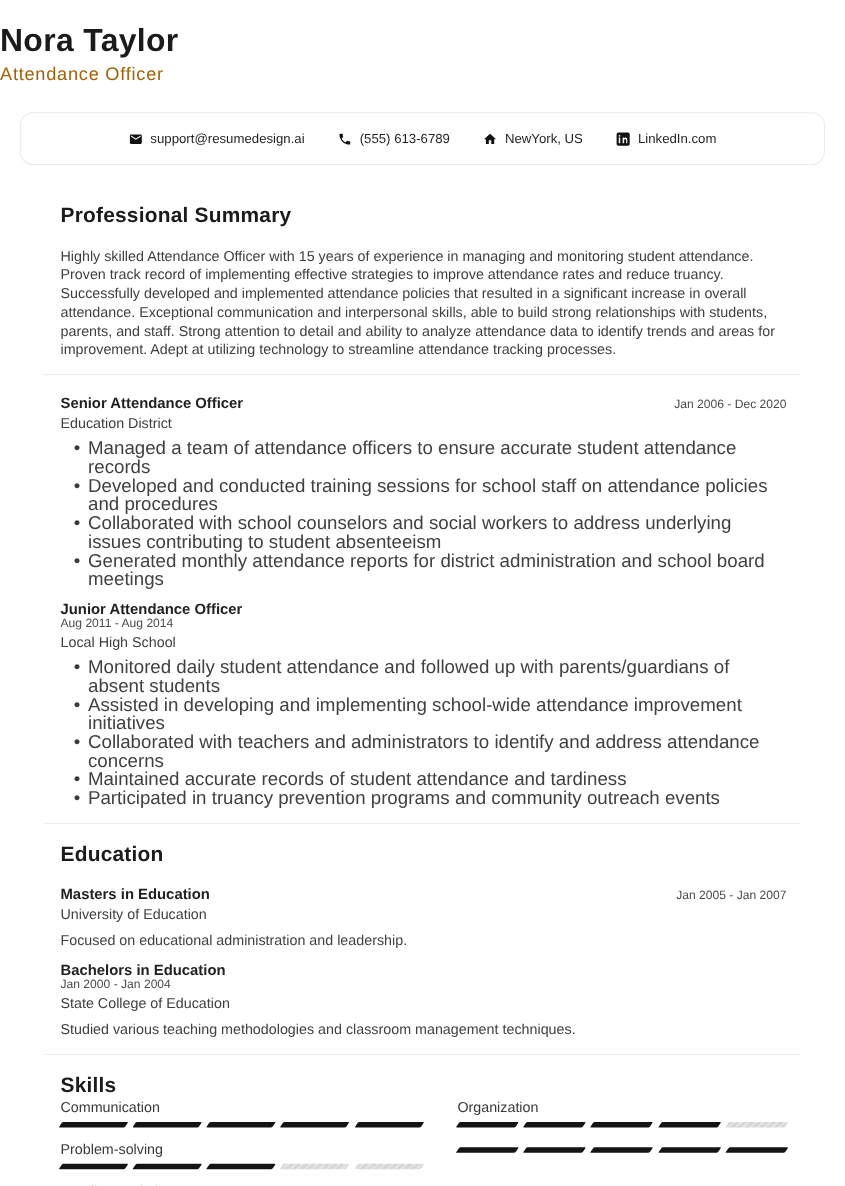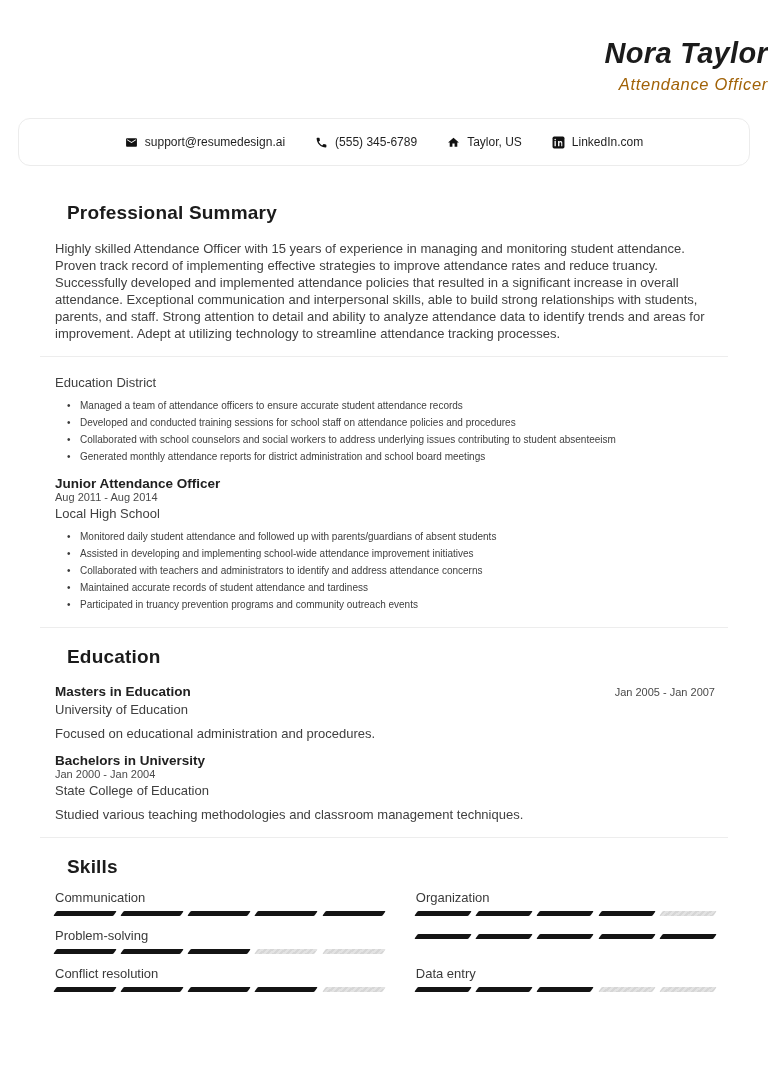--- a/index.html
+++ b/index.html
@@ -6,21 +6,21 @@
   body {
     width: 768px; height: 1078px;
     background: #ffffff;
     font-family: "Liberation Sans", "DejaVu Sans", sans-serif;
     color: #404040;
     overflow: hidden;
     position: relative;
   }
 
   
-  .header { text-align: right; padding-top: 36px; font-style: italic; }
+  .header { text-align: left; padding-top: 20px; }
   .name {
     margin: 0; font-size: 29px; font-weight: 700;
     color: #1b1b1b; line-height: 1.18; letter-spacing: 0.3px;
   }
   .subtitle {
     margin-top: 5px; font-size: 16.5px; color: #a16207; letter-spacing: 0.7px;
   }
 
   
   .contact-bar {
@@ -29,42 +29,42 @@
     display: flex; align-items: center; justify-content: center; gap: 30px;
     font-size: 12px; color: #1f1f1f; background: #ffffff;
   }
   .contact-item { display: flex; align-items: center; gap: 7px; }
   .contact-item svg { width: 13px; height: 13px; display: block; }
 
   
   main { margin: 36px 40px 0; }
   .section-inner { padding: 0 13px 0 15px; }
   .section-heading {
-    margin: 12px; font-size: 19px; font-weight: 700; color: #1b1b1b; letter-spacing: 0.2px;
+    margin: 0; font-size: 19px; font-weight: 700; color: #1b1b1b; letter-spacing: 0.2px;
   }
   .divider { border: none; border-top: 1px solid #ededed; margin: 14px 0 18px; }
 
   .summary-text {
     margin: 16px 0 0; font-size: 13px; line-height: 17px; color: #404040;
   }
 
   
   .entry-header {
     display: flex; justify-content: space-between; align-items: baseline; margin-top: 16px;
   }
   .entry + .entry .entry-header { margin-top: 11px; flex-direction: column; }
   .entry-title { font-size: 13.5px; font-weight: 700; color: #212121; }
   .entry-dates { font-size: 11px; color: #4a4a4a; white-space: nowrap; }
   .entry-sub { margin-top: 3px; font-size: 13px; color: #404040; }
   .entry-desc { margin: 8px 0 0; font-size: 13px; color: #404040; line-height: 17px; }
 
   .bullets { margin: 7px 0 0; padding: 0 0 0 12px; list-style: none; }
   .bullets li {
     position: relative; padding-left: 13px;
-    font-size: 10px; line-height: 17px; color: #404040;
+    font-size: 17px; line-height: 17px; color: #404040;
   }
   .bullets li::before { content: "\2022"; position: absolute; left: 0; top: 0; color: #3a3a3a; }
 
   
   .skills-grid {
     display: grid; grid-template-rows: repeat(3, auto);
     grid-auto-flow: column; column-gap: 32px; row-gap: 12px;
   }
   .skill-name { font-size: 13px; color: #3a3a3a; }
   .skill-bar { display: flex; gap: 7px; margin-top: 6px; }
@@ -86,27 +86,27 @@
     <span class="contact-item">
       <svg viewBox="0 0 24 24" fill="#111111">
           <path d="M20 4H4c-1.1 0-2 .9-2 2v12c0 1.1.9 2 2 2h16c1.1 0 2-.9 2-2V6c0-1.1-.9-2-2-2zm0 4l-8 5-8-5V6l8 5 8-5v2z"></path>
         </svg>
       <span>support@resumedesign.ai</span>
     </span>
     <span class="contact-item">
       <svg viewBox="0 0 24 24" fill="#111111">
           <path d="M6.62 10.79c1.44 2.83 3.76 5.14 6.59 6.59l2.2-2.21c.27-.27.67-.36 1.02-.24 1.12.37 2.33.57 3.57.57.55 0 1 .45 1 1V20c0 .55-.45 1-1 1-9.39 0-17-7.61-17-17 0-.55.45-1 1-1h3.5c.55 0 1 .45 1 1 0 1.25.2 2.45.57 3.57.11.35.03.74-.25 1.02l-2.2 2.2z"></path>
         </svg>
-      <span>(555) 345-6789</span>
+      <span>(555) 613-6789</span>
     </span>
     <span class="contact-item">
       <svg viewBox="0 0 24 24" fill="#111111">
           <path d="M10 20v-6h4v6h5v-8h3L12 3 2 12h3v8z"></path>
         </svg>
-      <span>Taylor, US</span>
+      <span>NewYork, US</span>
     </span>
     <span class="contact-item">
       <svg viewBox="0 0 24 24">
           <rect x="1" y="1" width="22" height="22" rx="3" fill="#111111"></rect>
           <path fill="#ffffff" d="M7.1 9.2H4.6V19h2.5V9.2zM5.85 8.1c.8 0 1.45-.65 1.45-1.45S6.65 5.2 5.85 5.2 4.4 5.85 4.4 6.65 5.05 8.1 5.85 8.1zM19.6 19h-2.5v-4.8c0-1.14-.02-2.6-1.59-2.6-1.59 0-1.83 1.24-1.83 2.52V19h-2.5V9.2h2.4v1.34h.03c.33-.63 1.15-1.3 2.36-1.3 2.53 0 3 1.66 3 3.82V19z"></path>
         </svg>
       <span>LinkedIn.com</span>
     </span>
   </div>
 
@@ -118,20 +118,24 @@
         <p class="summary-text">Highly skilled Attendance Officer with 15 years of experience in managing and monitoring student attendance. Proven track record of implementing effective strategies to improve attendance rates and reduce truancy. Successfully developed and implemented attendance policies that resulted in a significant increase in overall attendance. Exceptional communication and interpersonal skills, able to build strong relationships with students, parents, and staff. Strong attention to detail and ability to analyze attendance data to identify trends and areas for improvement. Adept at utilizing technology to streamline attendance tracking processes.</p>
       </div>
     </section>
 
     <hr class="divider">
 
     <section>
       <div class="section-inner">
 
         <div class="entry">
+          <div class="entry-header">
+            <span class="entry-title">Senior Attendance Officer</span>
+            <span class="entry-dates">Jan 2006 - Dec 2020</span>
+          </div>
           <div class="entry-sub">Education District</div>
           <ul class="bullets">
             <li>Managed a team of attendance officers to ensure accurate student attendance records</li>
             <li>Developed and conducted training sessions for school staff on attendance policies and procedures</li>
             <li>Collaborated with school counselors and social workers to address underlying issues contributing to student absenteeism</li>
             <li>Generated monthly attendance reports for district administration and school board meetings</li>
           </ul>
         </div>
 
         <div class="entry">
@@ -156,26 +160,26 @@
     <section>
       <div class="section-inner">
         <h2 class="section-heading">Education</h2>
 
         <div class="entry">
           <div class="entry-header">
             <span class="entry-title">Masters in Education</span>
             <span class="entry-dates">Jan 2005 - Jan 2007</span>
           </div>
           <div class="entry-sub">University of Education</div>
-          <p class="entry-desc">Focused on educational administration and procedures.</p>
-        </div>
-
-        <div class="entry">
-          <div class="entry-header">
-            <span class="entry-title">Bachelors in University</span>
+          <p class="entry-desc">Focused on educational administration and leadership.</p>
+        </div>
+
+        <div class="entry">
+          <div class="entry-header">
+            <span class="entry-title">Bachelors in Education</span>
             <span class="entry-dates">Jan 2000 - Jan 2004</span>
           </div>
           <div class="entry-sub">State College of Education</div>
           <p class="entry-desc">Studied various teaching methodologies and classroom management techniques.</p>
         </div>
       </div>
     </section>
 
     <hr class="divider">
 

